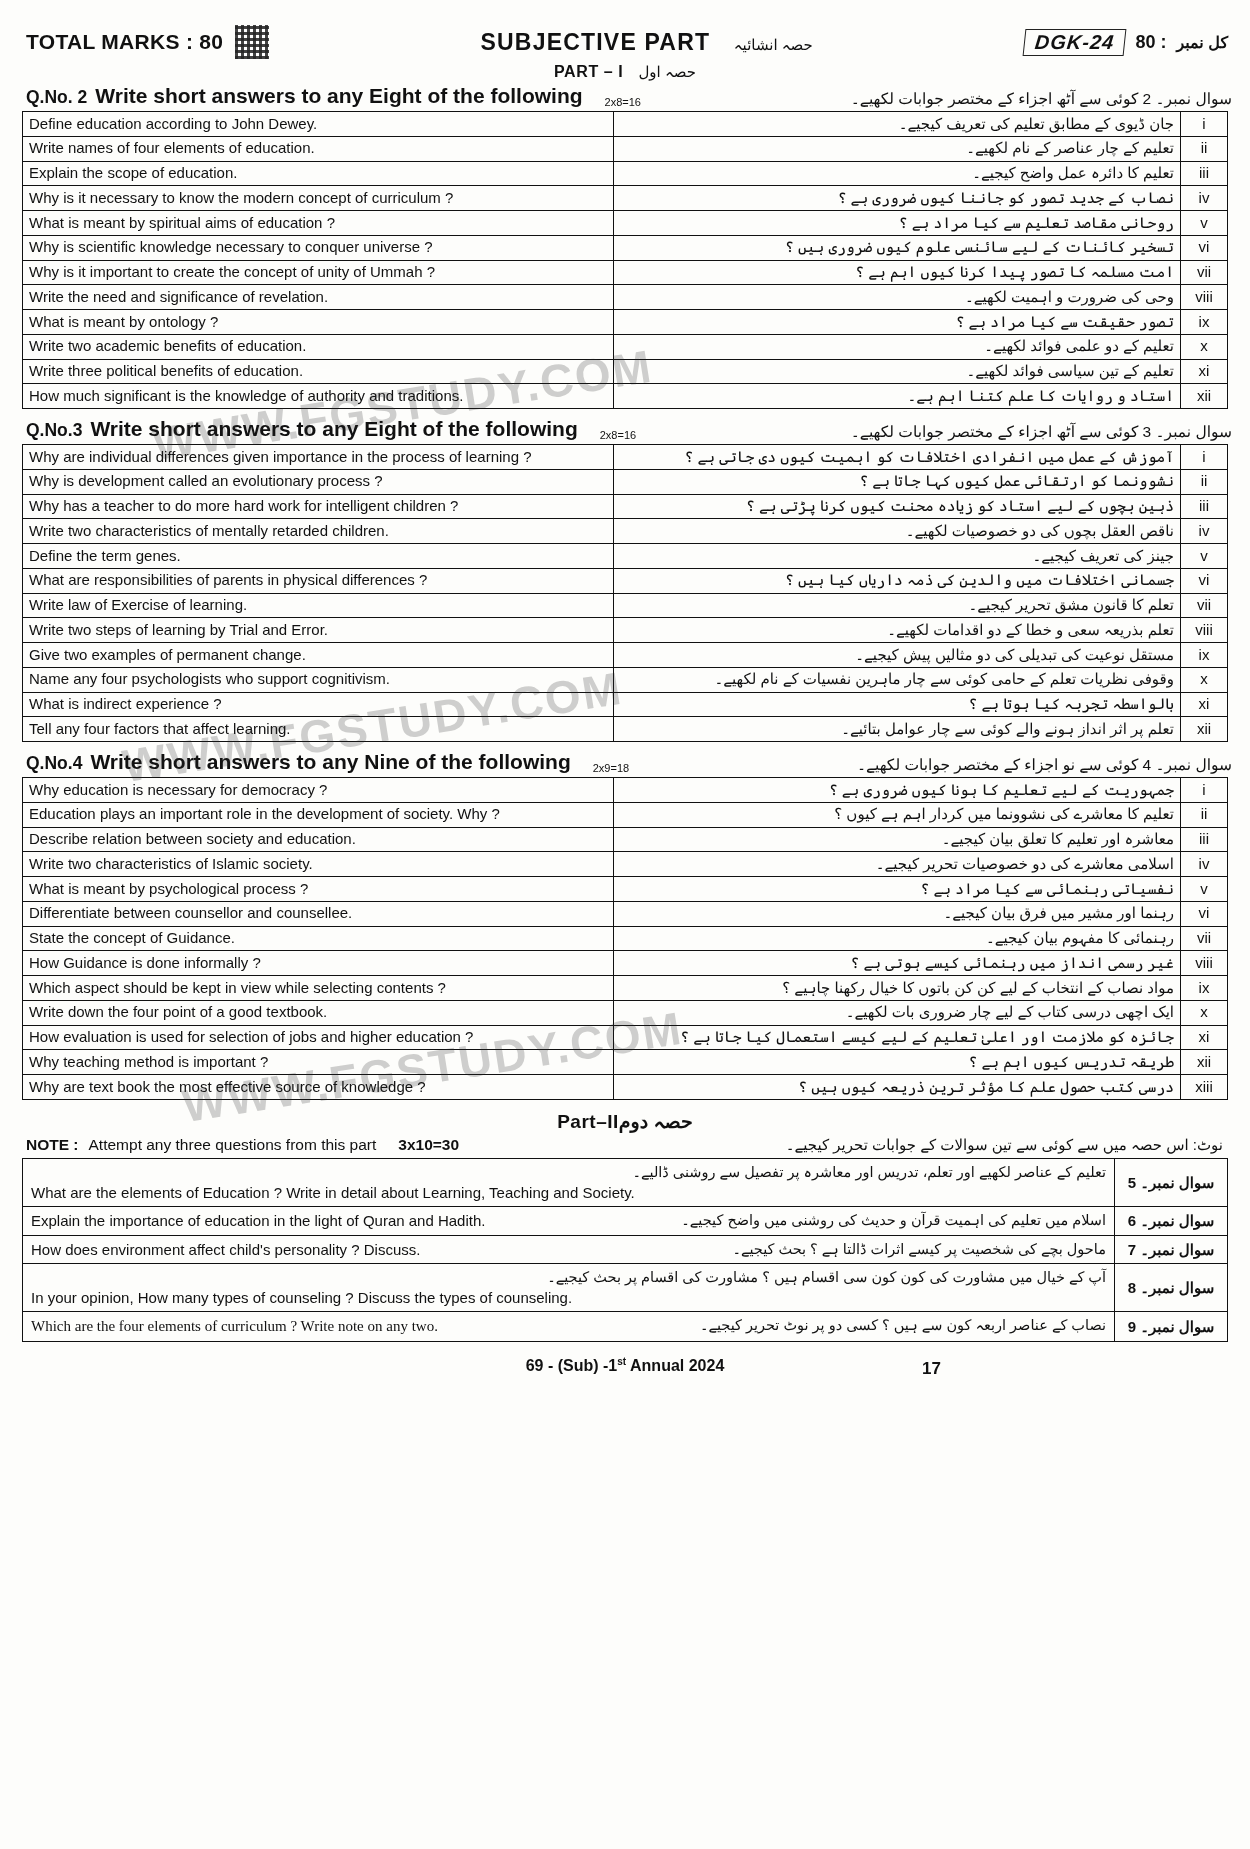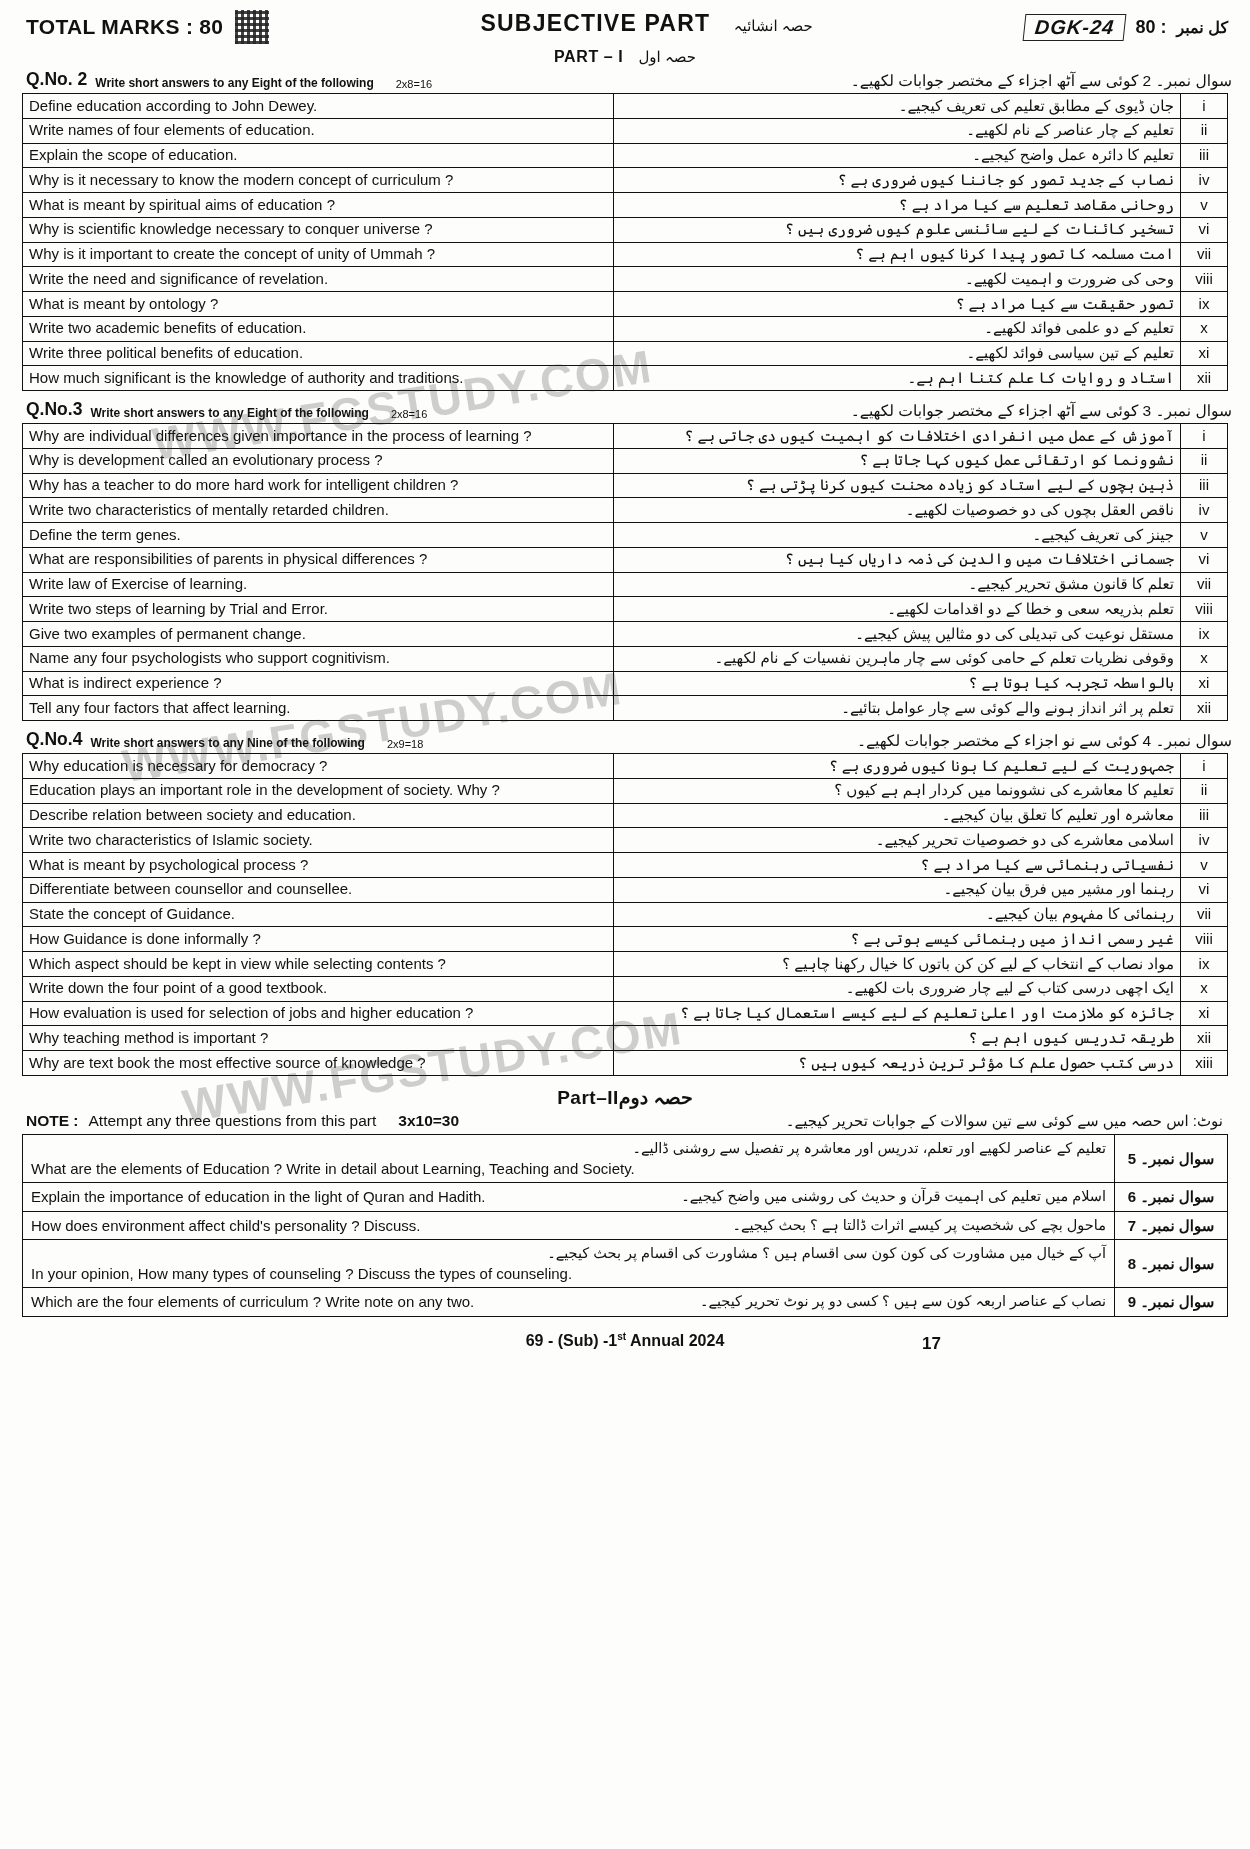--- a/index.html
+++ b/index.html
@@ -13,22 +13,23 @@
   .page{
     width:1250px;
     min-height:1849px;
     position:relative;
     padding:0;
     box-sizing:border-box;
   }
   
   .topbar{
     display:flex;
+    align-items:center;
     justify-content:space-between;
-    padding:10px 22px 2px 26px;
+    padding:25px 22px 2px 26px;
     position:relative;
   }
   .total-marks{
     font-size:21px;
     font-weight:bold;
     letter-spacing:.3px;
     white-space:nowrap;
   }
   .qr{
     width:34px;height:34px;
@@ -74,21 +75,21 @@
   .part1-line .u{font-weight:normal;font-size:15px;margin-left:10px;}
 
   
   .qhead{
     display:flex;
     align-items:flex-end;
     padding:2px 18px 2px 26px;
     gap:8px;
   }
   .qno{font-size:17.5px;font-weight:bold;white-space:nowrap;}
-  .qtext{font-size:12px;font-weight:600;}
+  .qtext{font-size:21px;font-weight:600;}
   .qmarks{font-size:11px;font-weight:normal;margin-left:14px;white-space:nowrap;}
   .qurdu{
     margin-left:auto;
     direction:rtl;
     font-size:15.5px;
     white-space:nowrap;
   }
 
   
   table.qtbl{
@@ -462,21 +463,21 @@
     </tr>
     <tr class="p2row-split">
       <td class="p2body">
         <span class="p2ur">آپ کے خیال میں مشاورت کی کون کون سی اقسام ہیں ؟ مشاورت کی اقسام پر بحث کیجیے۔</span>
         <span class="p2en">In your opinion, How many types of counseling ? Discuss the types of counseling.</span>
       </td>
       <td class="p2no">سوال نمبر۔ 8</td>
     </tr>
     <tr>
       <td class="p2body">
-        <span class="p2en" style="display:inline;">Which are the four elements of curriculum ? Write note on any two.</span>
+        <span class="p2en" style="display:inline;font-family:Liberation Serif, serif;">Which are the four elements of curriculum ? Write note on any two.</span>
         <span class="p2ur" style="display:inline;float:right;">نصاب کے عناصر اربعہ کون سے ہیں ؟ کسی دو پر نوٹ تحریر کیجیے۔</span>
       </td>
       <td class="p2no">سوال نمبر۔ 9</td>
     </tr>
   </tbody>
     </table>
 
   <div class="footer">
     <span>69 - (Sub) -1</span><sup>st</sup><span> Annual 2024</span>
     <span class="pagemark">17</span>

